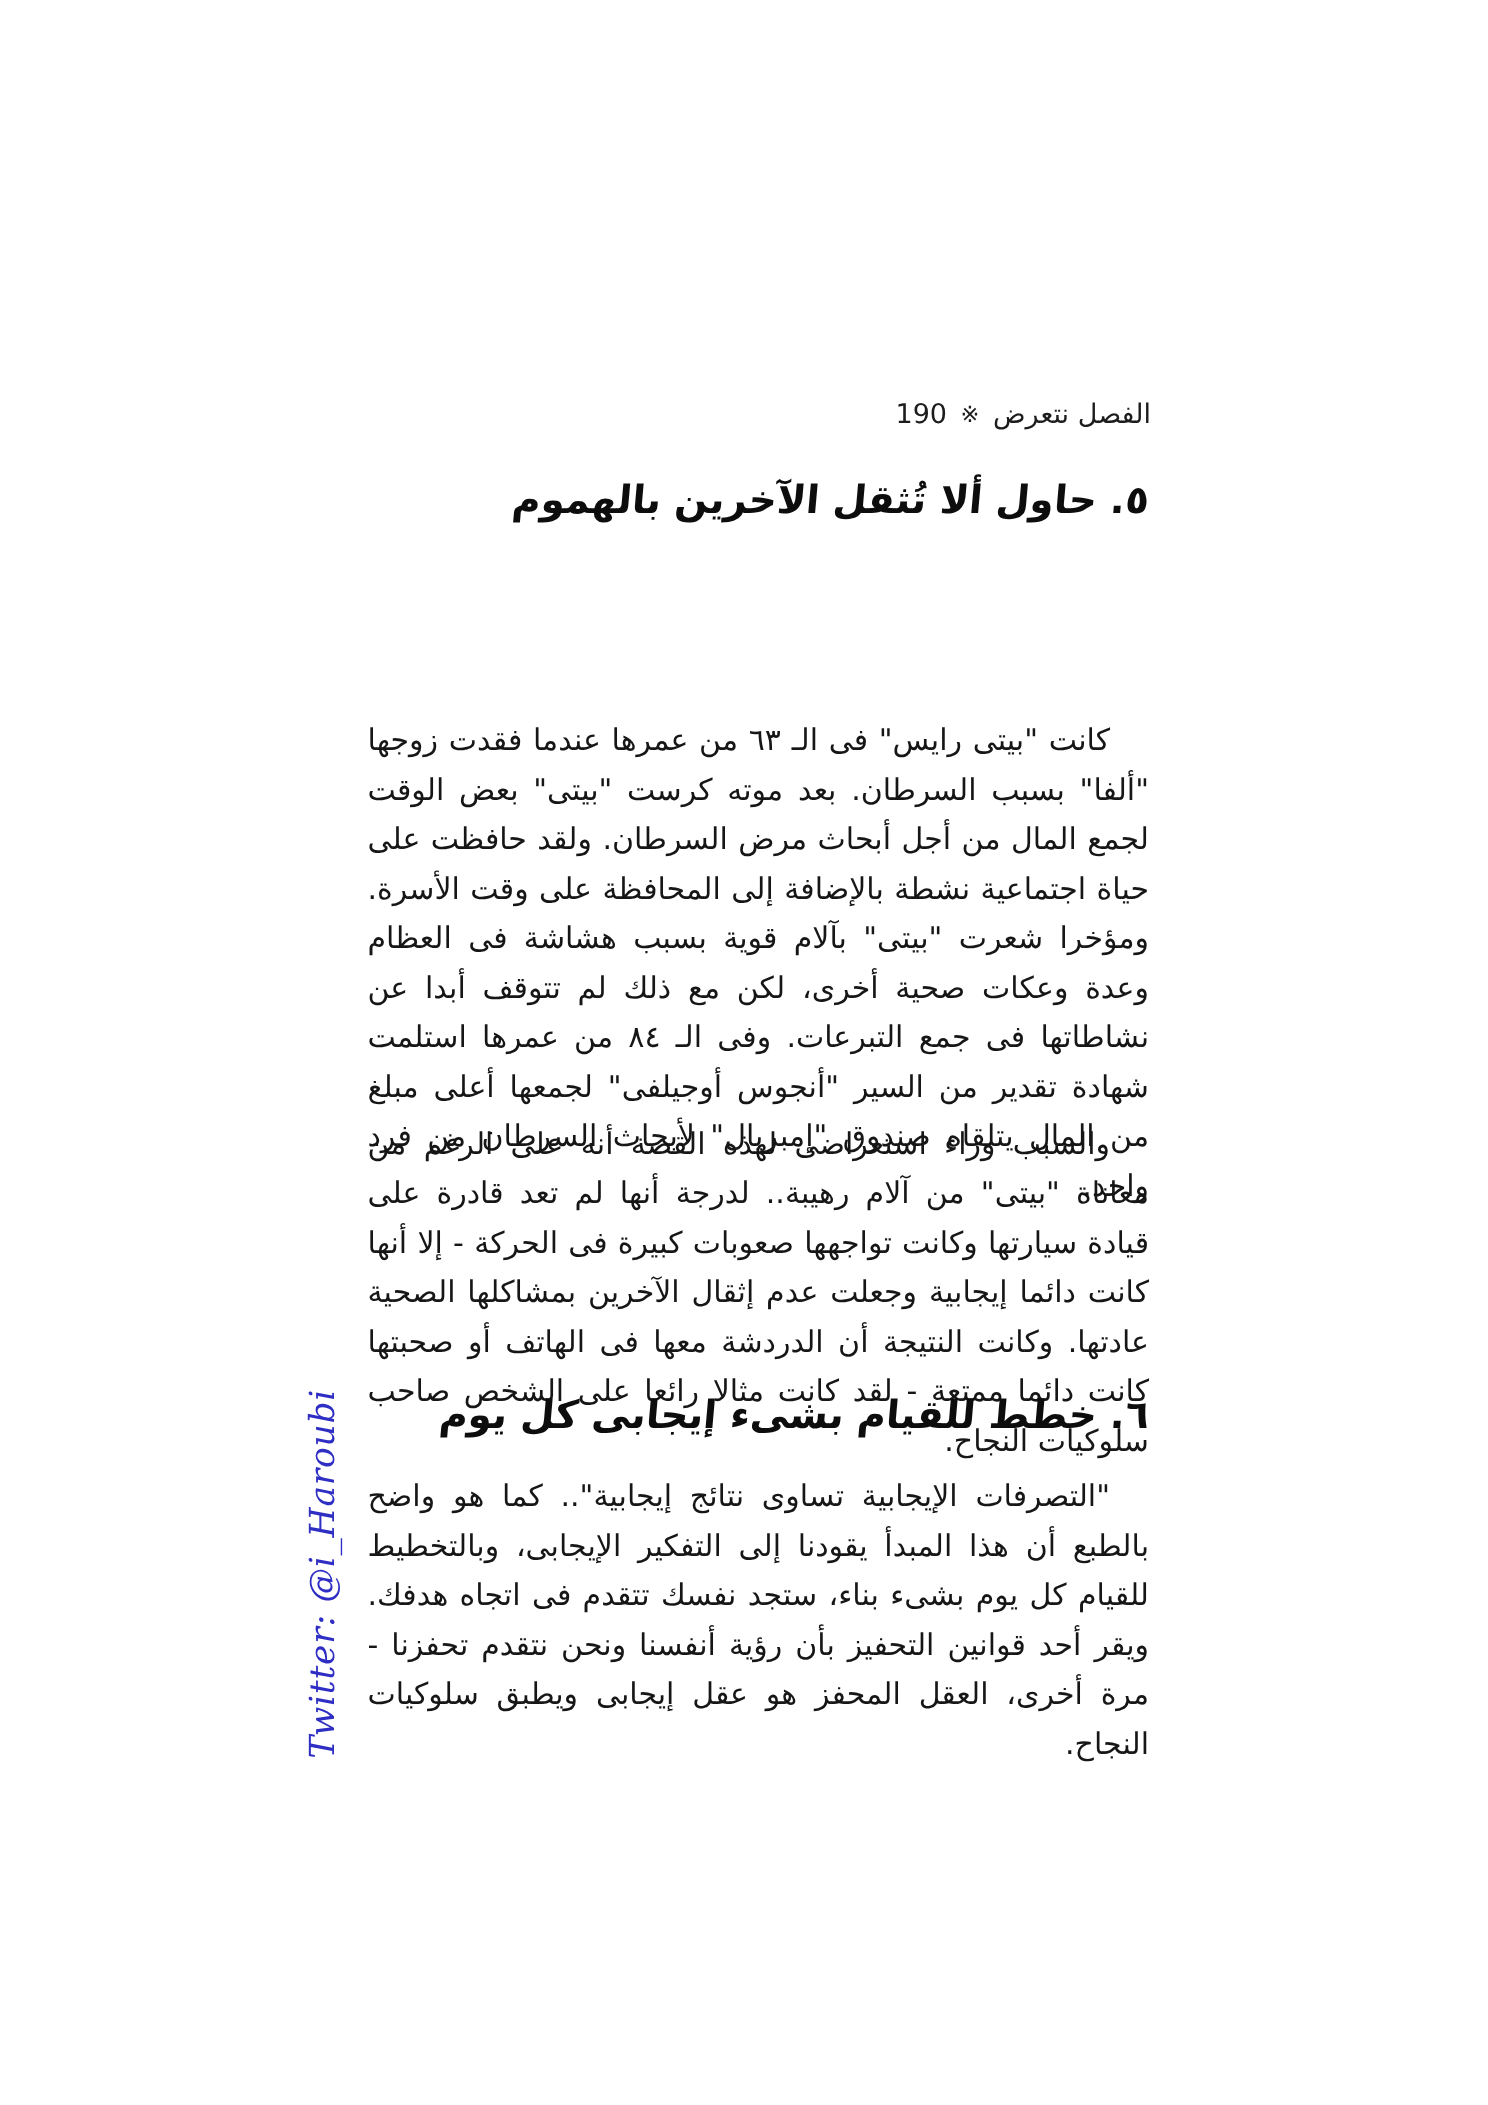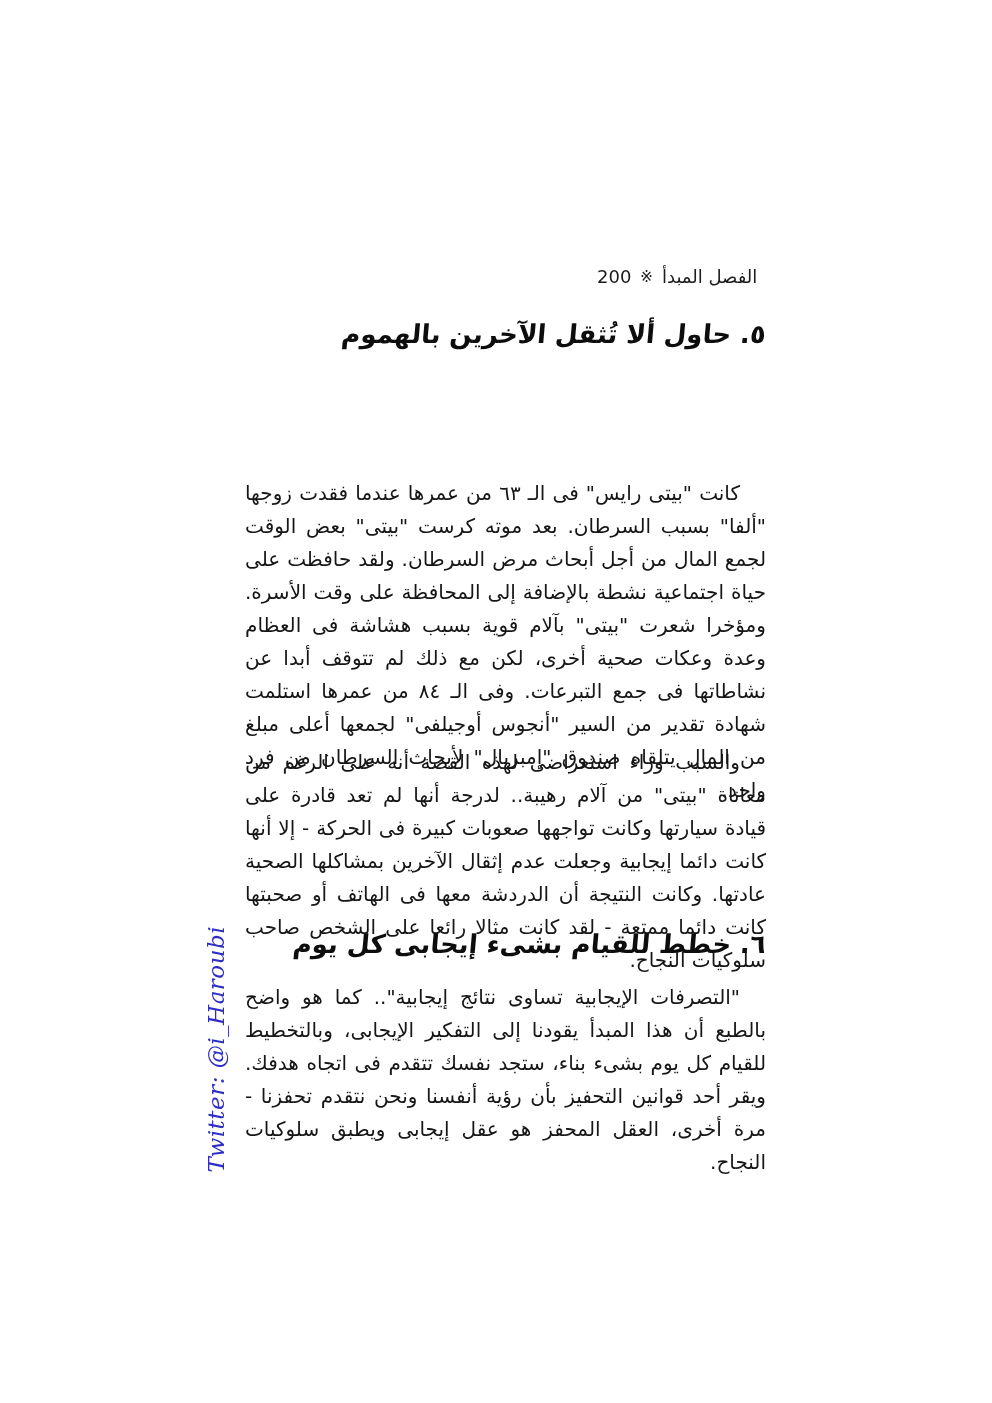--- a/index.html
+++ b/index.html
@@ -65,23 +65,23 @@
     color:#2e2ec4;
     white-space:nowrap;
   }
 </style>
 </head>
 <body>
 
 <div class="page">
 
   <div class="running-head">
-    <span>الفصل المبدأ</span>
+    <span>الفصل نتعرض</span>
     <span class="ref-mark">※</span>
-    <span>200</span>
+    <span>190</span>
   </div>
 
   <div class="heading heading-5">٥. حاول ألا تُثقل الآخرين بالهموم</div>
 
 
   <p class="body-par par-2">كانت "بيتى رايس" فى الـ ٦٣ من عمرها عندما فقدت زوجها "ألفا" بسبب السرطان. بعد موته كرست "بيتى" بعض الوقت لجمع المال من أجل أبحاث مرض السرطان. ولقد حافظت على حياة اجتماعية نشطة بالإضافة إلى المحافظة على وقت الأسرة. ومؤخرا شعرت "بيتى" بآلام قوية بسبب هشاشة فى العظام وعدة وعكات صحية أخرى، لكن مع ذلك لم تتوقف أبدا عن نشاطاتها فى جمع التبرعات. وفى الـ ٨٤ من عمرها استلمت شهادة تقدير من السير "أنجوس أوجيلفى" لجمعها أعلى مبلغ من المال يتلقاه صندوق "إمبريال" لأبحاث السرطان من فرد واحد.</p>
 
   <p class="body-par par-3">والسبب وراء استعراضى لهذه القصة أنه على الرغم من معاناة "بيتى" من آلام رهيبة.. لدرجة أنها لم تعد قادرة على قيادة سيارتها وكانت تواجهها صعوبات كبيرة فى الحركة - إلا أنها كانت دائما إيجابية وجعلت عدم إثقال الآخرين بمشاكلها الصحية عادتها. وكانت النتيجة أن الدردشة معها فى الهاتف أو صحبتها كانت دائما ممتعة - لقد كانت مثالا رائعا على الشخص صاحب سلوكيات النجاح.</p>
 
   <div class="heading heading-6">٦. خطط للقيام بشىء إيجابى كل يوم</div>

